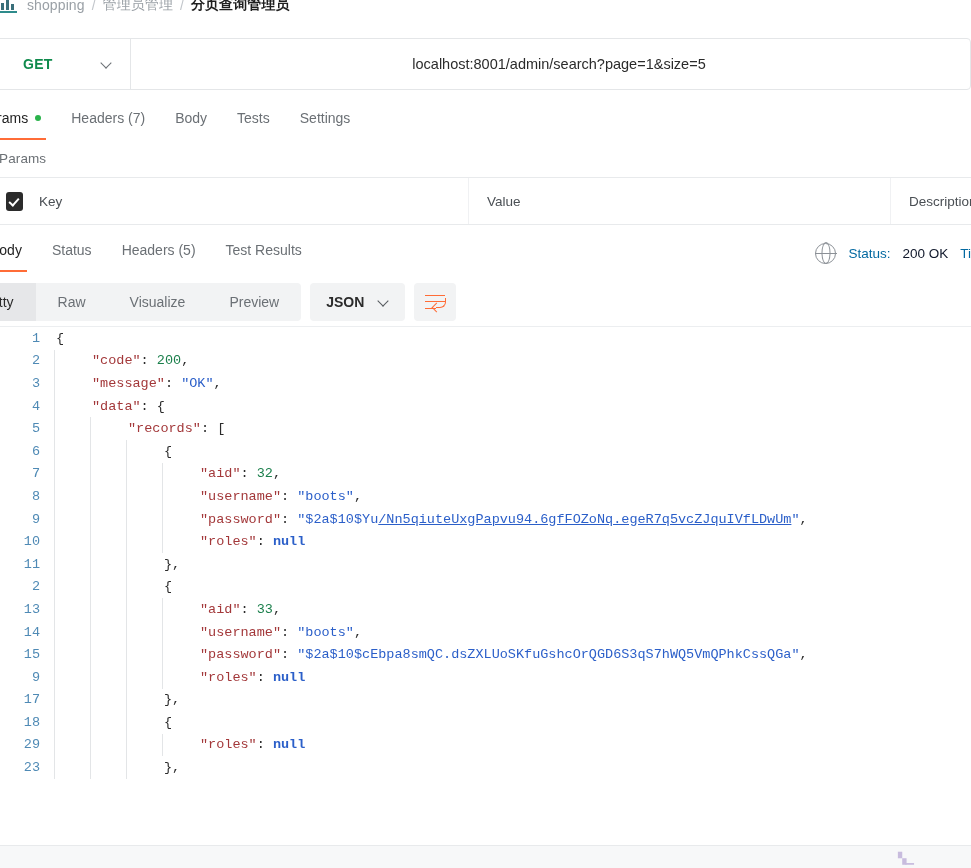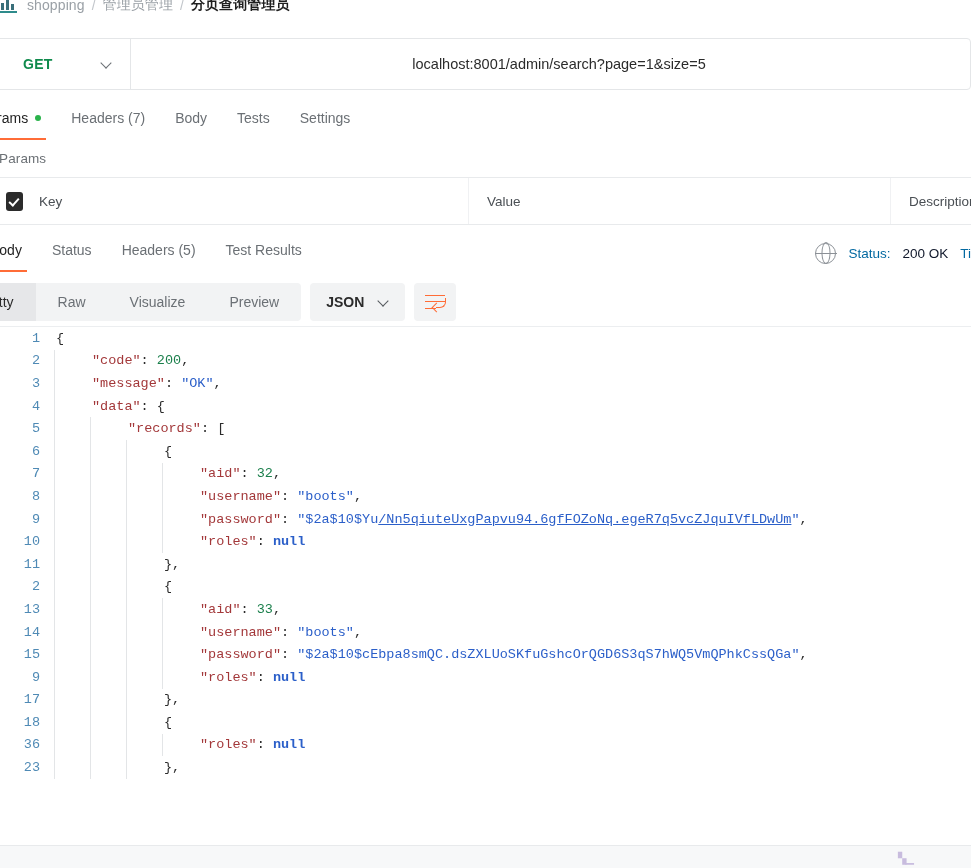--- a/index.html
+++ b/index.html
@@ -582,21 +582,21 @@
         <div class="cline"><div class="lnum">9</div><div class="ccode"><span class="guide g1"></span><span class="guide g2"></span><span class="guide g3"></span><span class="guide g4"></span><span style="padding-left: 144px;"><span class="tok-key">"password"</span><span class="tok-punc">: </span><span class="tok-str">"$2a$10$Yu</span><span class="tok-link">/Nn5qiuteUxgPapvu94.6gfFOZoNq.egeR7q5vcZJquIVfLDwUm</span><span class="tok-str">"</span><span class="tok-punc">,</span></span></div></div>
         <div class="cline"><div class="lnum">10</div><div class="ccode"><span class="guide g1"></span><span class="guide g2"></span><span class="guide g3"></span><span class="guide g4"></span><span style="padding-left: 144px;"><span class="tok-key">"roles"</span><span class="tok-punc">: </span><span class="tok-null">null</span></span></div></div>
         <div class="cline"><div class="lnum">11</div><div class="ccode"><span class="guide g1"></span><span class="guide g2"></span><span class="guide g3"></span><span style="padding-left: 108px;"><span class="tok-brace">}</span><span class="tok-punc">,</span></span></div></div>
         <div class="cline"><div class="lnum">2</div><div class="ccode"><span class="guide g1"></span><span class="guide g2"></span><span class="guide g3"></span><span style="padding-left: 108px;"><span class="tok-brace">{</span></span></div></div>
         <div class="cline"><div class="lnum">13</div><div class="ccode"><span class="guide g1"></span><span class="guide g2"></span><span class="guide g3"></span><span class="guide g4"></span><span style="padding-left: 144px;"><span class="tok-key">"aid"</span><span class="tok-punc">: </span><span class="tok-num">33</span><span class="tok-punc">,</span></span></div></div>
         <div class="cline"><div class="lnum">14</div><div class="ccode"><span class="guide g1"></span><span class="guide g2"></span><span class="guide g3"></span><span class="guide g4"></span><span style="padding-left: 144px;"><span class="tok-key">"username"</span><span class="tok-punc">: </span><span class="tok-str">"boots"</span><span class="tok-punc">,</span></span></div></div>
         <div class="cline"><div class="lnum">15</div><div class="ccode"><span class="guide g1"></span><span class="guide g2"></span><span class="guide g3"></span><span class="guide g4"></span><span style="padding-left: 144px;"><span class="tok-key">"password"</span><span class="tok-punc">: </span><span class="tok-str">"$2a$10$cEbpa8smQC.dsZXLUoSKfuGshcOrQGD6S3qS7hWQ5VmQPhkCssQGa"</span><span class="tok-punc">,</span></span></div></div>
         <div class="cline"><div class="lnum">9</div><div class="ccode"><span class="guide g1"></span><span class="guide g2"></span><span class="guide g3"></span><span class="guide g4"></span><span style="padding-left: 144px;"><span class="tok-key">"roles"</span><span class="tok-punc">: </span><span class="tok-null">null</span></span></div></div>
         <div class="cline"><div class="lnum">17</div><div class="ccode"><span class="guide g1"></span><span class="guide g2"></span><span class="guide g3"></span><span style="padding-left: 108px;"><span class="tok-brace">}</span><span class="tok-punc">,</span></span></div></div>
         <div class="cline"><div class="lnum">18</div><div class="ccode"><span class="guide g1"></span><span class="guide g2"></span><span class="guide g3"></span><span style="padding-left: 108px;"><span class="tok-brace">{</span></span></div></div>
-        <div class="cline"><div class="lnum">36</div><div class="ccode"><span class="guide g1"></span><span class="guide g2"></span><span class="guide g3"></span><span class="guide g4"></span><span style="padding-left: 144px;"><span class="tok-key">"roles"</span><span class="tok-punc">: </span><span class="tok-null">null</span></span></div></div>
+        <div class="cline"><div class="lnum">29</div><div class="ccode"><span class="guide g1"></span><span class="guide g2"></span><span class="guide g3"></span><span class="guide g4"></span><span style="padding-left: 144px;"><span class="tok-key">"roles"</span><span class="tok-punc">: </span><span class="tok-null">null</span></span></div></div>
         <div class="cline"><div class="lnum">23</div><div class="ccode"><span class="guide g1"></span><span class="guide g2"></span><span class="guide g3"></span><span style="padding-left: 108px;"><span class="tok-brace">}</span><span class="tok-punc">,</span></span></div></div>
       </div>
   </div>
 
   <div class="bottom-bar">
     <span class="bottom-glyph">▚▁</span>
   </div>
 
 </div>
 

